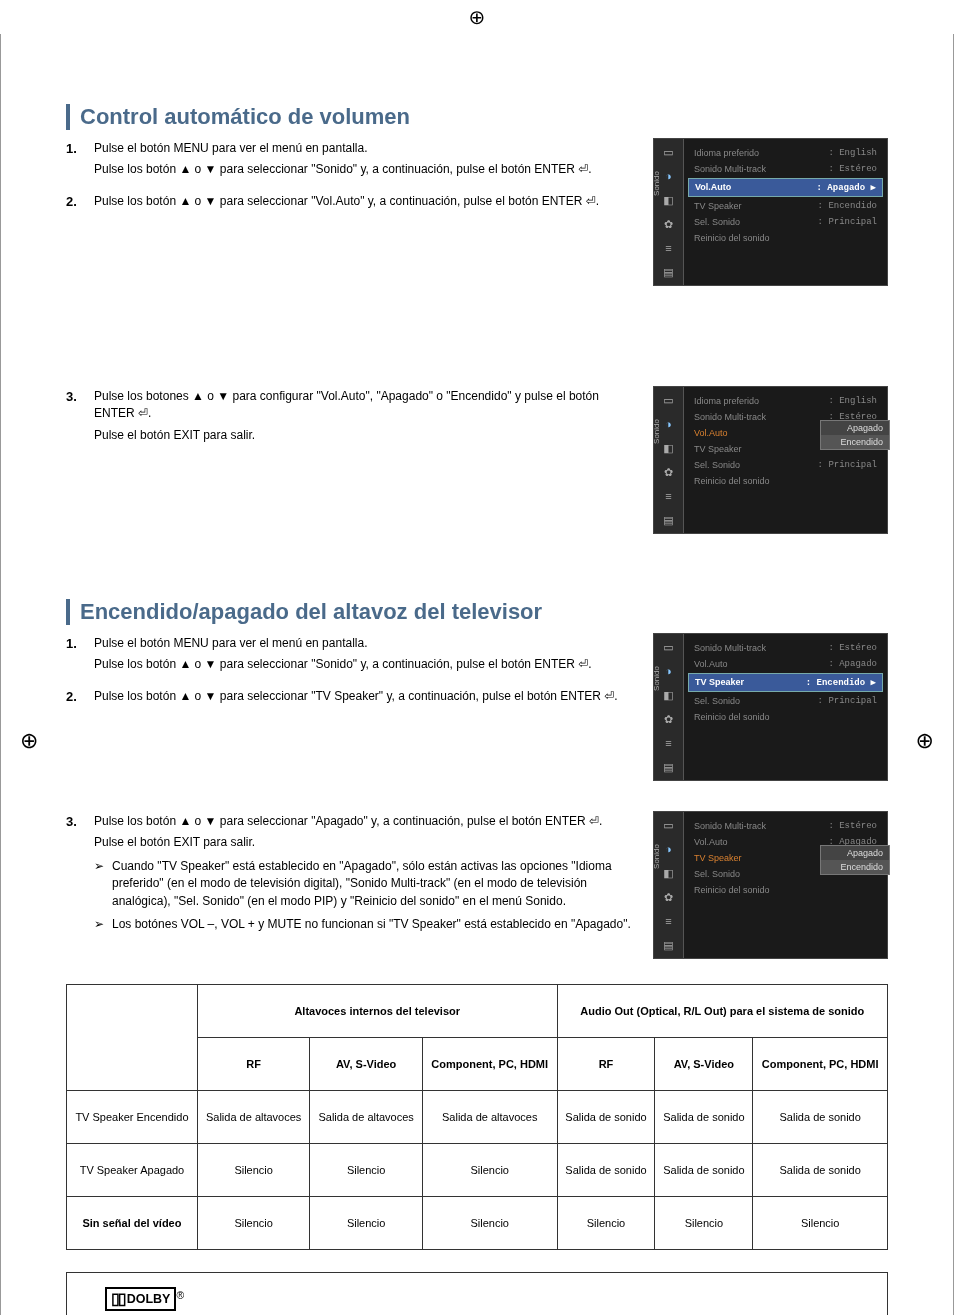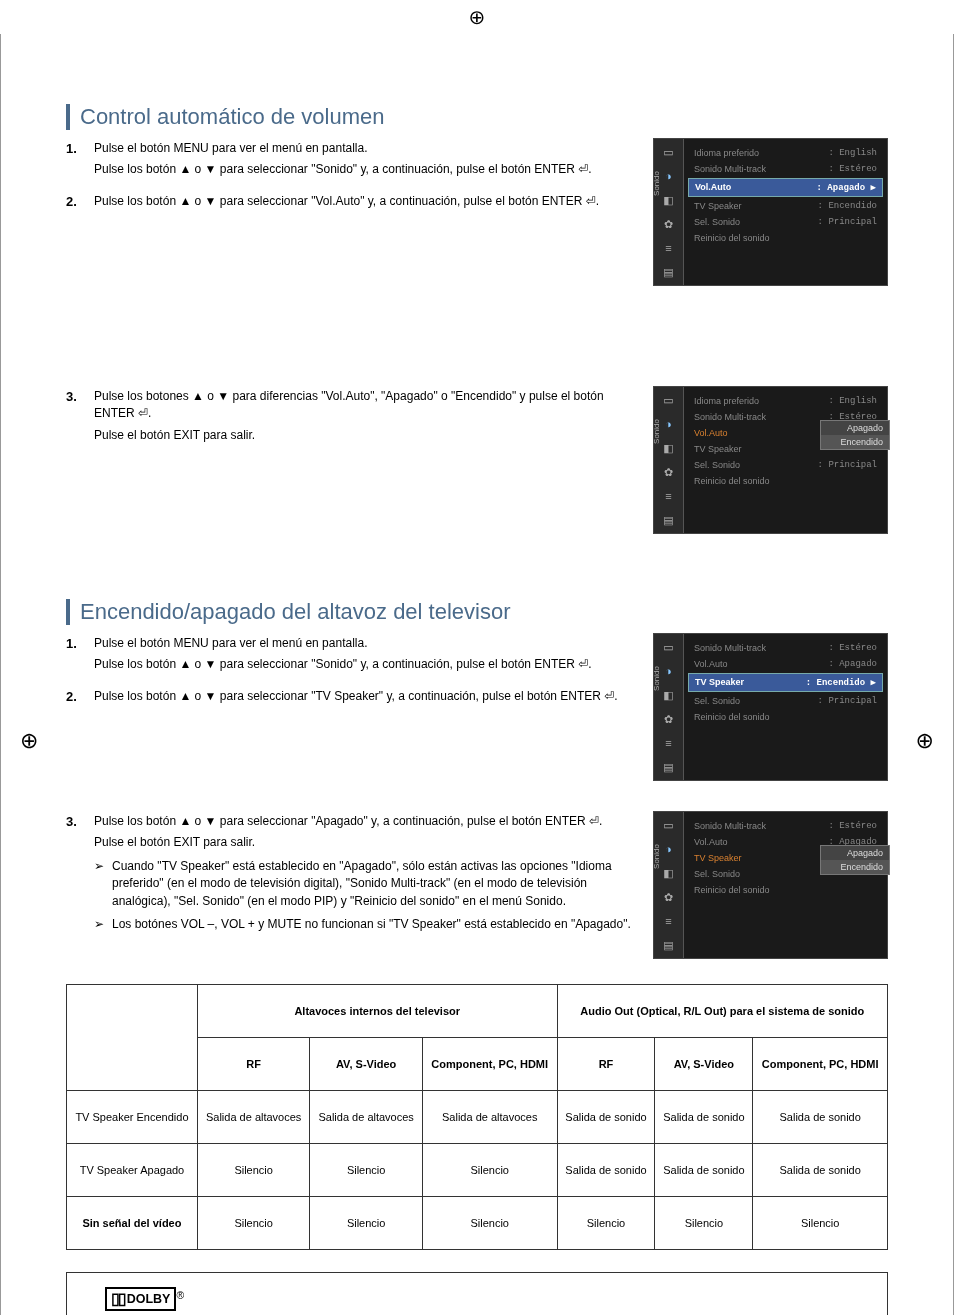--- a/index.html
+++ b/index.html
@@ -17,21 +17,21 @@
     border-left: 1px solid #999;
     border-right: 1px solid #999;
     padding: 70px 65px 20px 65px;
     min-height: 1200px;
     position: relative;
   }
   .side-mark-left { position: absolute; left: 20px; top: 50%; font-size: 22px; }
   .side-mark-right { position: absolute; right: 20px; top: 50%; font-size: 22px; }
   h1 {
     font-size: 22px;
-    font-weight: normal;
+    font-weight: bold;
     color: #4a6a8a;
     border-left: 4px solid #4a6a8a;
     padding-left: 10px;
     margin-bottom: 8px;
   }
   .intro { margin: 4px 0 8px 0; font-size: 12.5px; }
   .content-row { display: flex; align-items: flex-start; gap: 15px; margin-bottom: 15px; }
   .text-col { flex: 1; }
   .step { display: flex; margin: 2px 0 10px 0; font-size: 12px; line-height: 1.45; }
   .step .num { font-weight: bold; width: 28px; flex-shrink: 0; font-size: 13px; }
@@ -226,21 +226,21 @@
       </div>
     </div>
 
     <div class="big-gap"></div>
 
     <div class="content-row">
       <div class="text-col">
         <div class="step">
           <div class="num">3.</div>
           <div class="body">
-            <p>Pulse los botones ▲ o ▼ para diferencias "Vol.Auto", "Apagado" o "Encendido" y pulse el botón ENTER ⏎.</p>
+            <p>Pulse los botones ▲ o ▼ para configurar "Vol.Auto", "Apagado" o "Encendido" y pulse el botón ENTER ⏎.</p>
             <p>Pulse el botón EXIT para salir.</p>
           </div>
         </div>
       </div>
 
       <div class="tv-wrap">
         <div class="tv-menu">
           <div class="tv-sidebar">
             <span class="tv-sidebar-label">Sonido</span>
             <span class="ic">▭</span>

